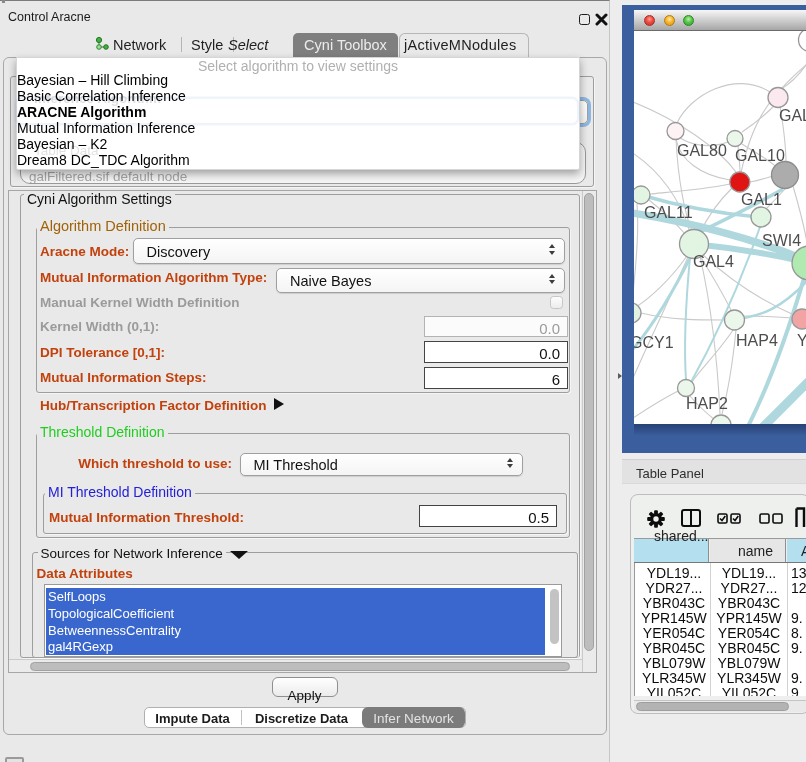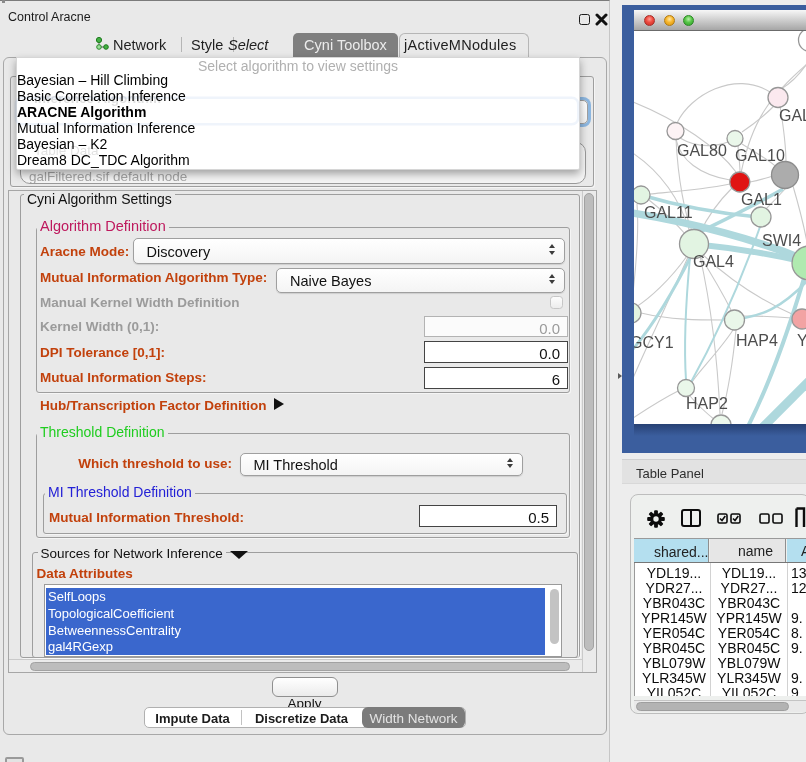--- a/index.html
+++ b/index.html
@@ -60,21 +60,21 @@
 <div class="abs" style="left:582px;top:191px;width:14px;height:481px;background:#ebebeb;border-left:1px solid #cacaca;"></div>
 <div class="abs" style="left:583.5px;top:193px;width:10px;height:458px;background:#bdbdbd;border:1px solid #a2a2a2;border-radius:5px;"></div>
 
 <div class="abs" style="left:9px;top:659px;width:573px;height:13px;background:#ebebeb;border-top:1px solid #cacaca;"></div>
 <div class="abs" style="left:30px;top:661.5px;width:540px;height:9px;background:#bdbdbd;border:1px solid #a2a2a2;border-radius:5px;"></div>
 
 <div class="group" style="left:20px;top:194px;width:560px;height:464px;"></div>
 <div class="glabel" style="left:24px;top:190.5px;color:#111;">Cyni Algorithm Settings</div>
 
 <div class="group" style="left:36px;top:227px;width:534px;height:166px;"></div>
-<div class="glabel" style="left:37px;top:218.3px;font-size:14.5px;color:#be185d;">Algorithm Definition</div>
+<div class="glabel" style="left:37px;top:218.3px;font-size:14.5px;color:#a16207;">Algorithm Definition</div>
 
 <div class="lbl" style="left:40px;top:244px;">Aracne Mode:</div>
 <div class="combo" style="left:132.5px;top:238px;width:432.5px;height:25.5px;">
     <div class="ct">Discovery</div>
     <div class="spin">
       <div class="u"></div>
       <div class="d"></div>
     </div>
   </div>
 
@@ -124,28 +124,28 @@
 <div class="glabel" style="left:37.5px;top:546px;font-size:13.5px;color:#111;">Sources for Network Inference</div>
 <div class="abs" style="left:230px;top:550.5px;width:0;height:0;border-left:9px solid transparent;border-right:9px solid transparent;border-top:8px solid #111;"></div>
 
 <div class="lbl" style="left:36.5px;top:566px;">Data Attributes</div>
 
 <div class="abs" style="left:44px;top:584px;width:518px;height:73px;background:#fff;border:1px solid #9a9a9a;"></div>
 <div class="abs" style="left:45.5px;top:587.5px;width:499px;height:67px;background:#3a67cd;"></div>
 <div class="abs" style="left:48px;top:589px;font-size:13px;line-height:16.8px;color:#fff;">SelfLoops<br>TopologicalCoefficient<br>BetweennessCentrality<br>gal4RGexp</div>
 <div class="abs" style="left:549.5px;top:589px;width:9px;height:55px;background:#c3c3c3;border-radius:4.5px;"></div>
 
-<div class="abs" style="left:271.5px;top:677px;width:66px;height:20px;background:linear-gradient(#ffffff,#ebebeb);border:1px solid #8f8f8f;border-radius:6px;text-align:center;font-size:13.5px;color:#111;padding-top:18px;">Apply</div>
+<div class="abs" style="left:271.5px;top:677px;width:66px;height:20px;background:linear-gradient(#ffffff,#ebebeb);border:1px solid #8f8f8f;border-radius:6px;text-align:center;font-size:13.5px;color:#111;padding-top:10px;">Apply</div>
 
 <div class="abs" style="left:143.5px;top:707px;width:322px;height:21px;background:#fff;border:1px solid #b0b0b0;border-radius:5px;"></div>
 <div class="abs" style="left:144px;top:710.5px;width:97px;text-align:center;font-size:13px;font-weight:bold;color:#1c1c1c;">Impute Data</div>
 <div class="abs" style="left:240.5px;top:710px;width:1px;height:15px;background:#c2c2c2;"></div>
 <div class="abs" style="left:241px;top:710.5px;width:121px;text-align:center;font-size:13px;font-weight:bold;color:#1c1c1c;">Discretize Data</div>
 <div class="abs" style="left:362px;top:707px;width:103px;height:21px;background:#7b7b7b;border-radius:6px;"></div>
-<div class="abs" style="left:362px;top:710.5px;width:103px;text-align:center;font-size:13.5px;color:#e3e3e3;">Width Network</div>
+<div class="abs" style="left:362px;top:710.5px;width:103px;text-align:center;font-size:13.5px;color:#e3e3e3;">Infer Network</div>
 
 <div class="abs" style="left:5px;top:757px;width:19px;height:12px;border:2px solid #9a9a9a;background:#e3e3e3;border-radius:2px;"></div>
 
 <div class="abs" style="left:16px;top:57px;width:564px;height:113px;background:#fff;border:1px solid #d6d6d6;border-radius:0 0 2px 2px;box-shadow:0 4px 9px rgba(0,0,0,0.35);"></div>
 <div class="abs" style="left:16px;top:58px;width:564px;text-align:center;font-size:14px;color:#b0b0b0;">Select algorithm to view settings</div>
 <div class="abs" style="left:34px;top:91px;font-size:13.5px;font-weight:bold;color:rgba(40,40,40,0.14);">Inference Algorithm</div>
 <div class="abs" style="left:34px;top:143px;font-size:13.5px;font-weight:normal;color:rgba(40,40,40,0.14);">Table Data</div>
 <div class="abs" style="left:17px;top:99px;width:560px;height:24px;border-radius:5px;box-shadow:0 0 0 2.5px rgba(100,150,215,0.10);"></div>
 <div class="abs" style="left:17px;top:71.8px;font-size:14px;line-height:16px;color:#000;">Bayesian – Hill Climbing<br>Basic Correlation Inference<br><span class="b">ARACNE Algorithm</span><br>Mutual Information Inference<br>Bayesian – K2<br>Dream8 DC_TDC Algorithm</div>
 
@@ -273,21 +273,21 @@
 </svg>
 <svg class="abs" style="left:795px;top:507px;" width="11" height="20" viewBox="0 0 11 20">
   <path d="M1.5 1.5 L9 1.5 L9 20 M1.5 1.5 L1.5 20" stroke="#0c0c0c" stroke-width="2.4" fill="none"></path>
 </svg>
 
 <div class="abs" style="left:634px;top:538px;width:172px;height:24.5px;border-top:1px solid #9a9a9a;border-bottom:1px solid #777;">
   <div class="abs" style="left:0;top:0;width:75px;height:23px;background:#b4dfef;border-right:1px solid #8f8f8f;"></div>
   <div class="abs" style="left:76px;top:0;width:76px;height:23px;background:#e6e6e6;border-right:1px solid #8f8f8f;"></div>
   <div class="abs" style="left:153px;top:0;width:19px;height:23px;background:#b4dfef;"></div>
 </div>
-<div class="rowtxt" style="left:654px;top:528px;color:#222;margin-top:16px;">shared...</div>
+<div class="rowtxt" style="left:654px;top:528px;color:#222;">shared...</div>
 <div class="rowtxt" style="left:738px;top:543px;color:#222;">name</div>
 <div class="rowtxt" style="left:801px;top:543px;color:#222;">A</div>
 
 <div class="abs" style="left:634px;top:562.5px;width:172px;height:133.5px;background:#fff;border-left:1px solid #9a9a9a;overflow:hidden;">
   <div class="abs" style="left:75px;top:0;width:1px;height:138px;background:#d2d2d2;"></div>
   <div class="abs" style="left:152px;top:0;width:1px;height:138px;background:#d2d2d2;"></div>
   <div class="rowtxt" style="left:4px;top:2px;width:70px;text-align:center;">YDL19...</div>
     <div class="rowtxt" style="left:78px;top:2px;width:72px;text-align:center;">YDL19...</div>
     <div class="rowtxt" style="left:156px;top:2px;">13</div>
   <div class="rowtxt" style="left:4px;top:17px;width:70px;text-align:center;">YDR27...</div>

